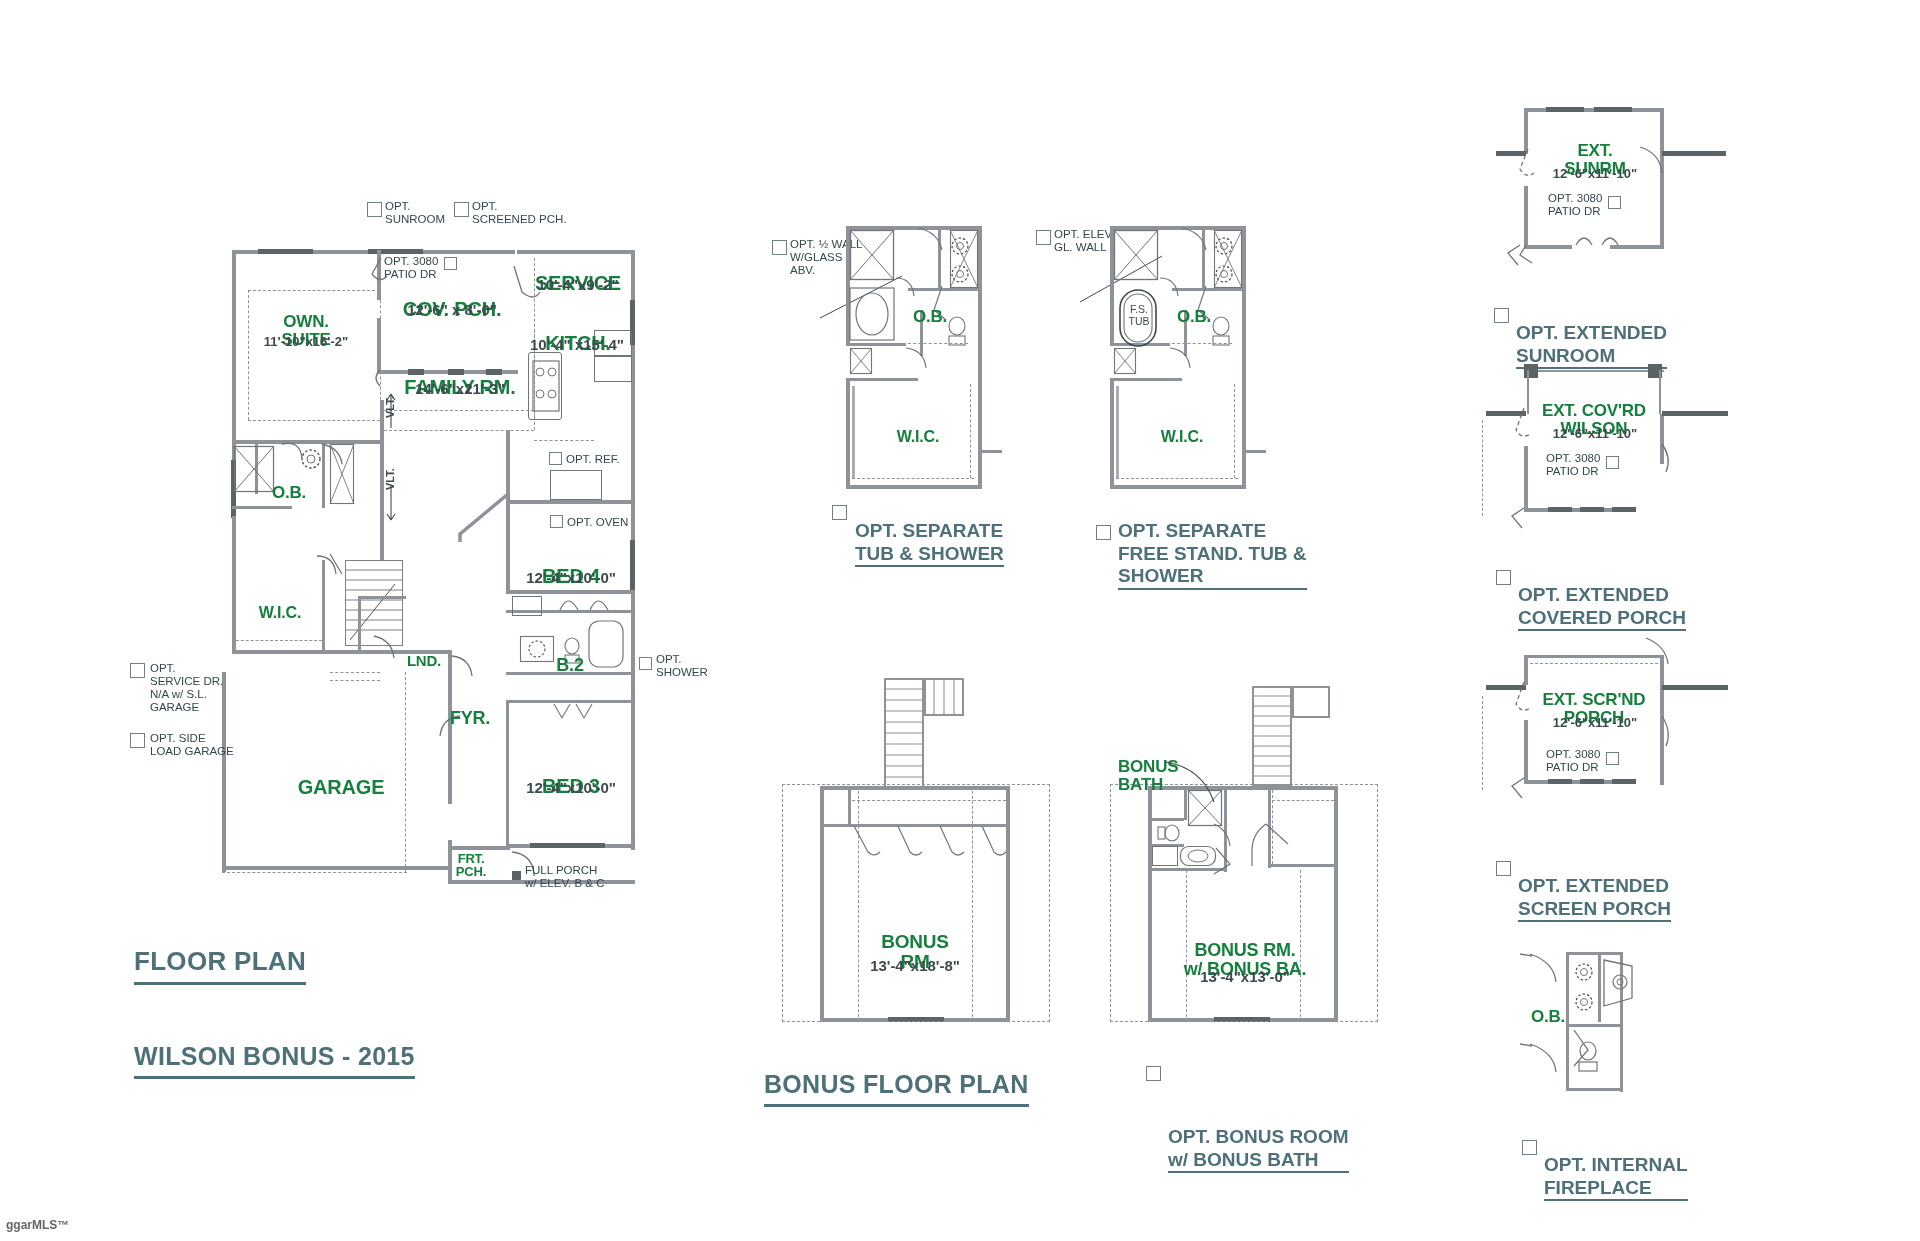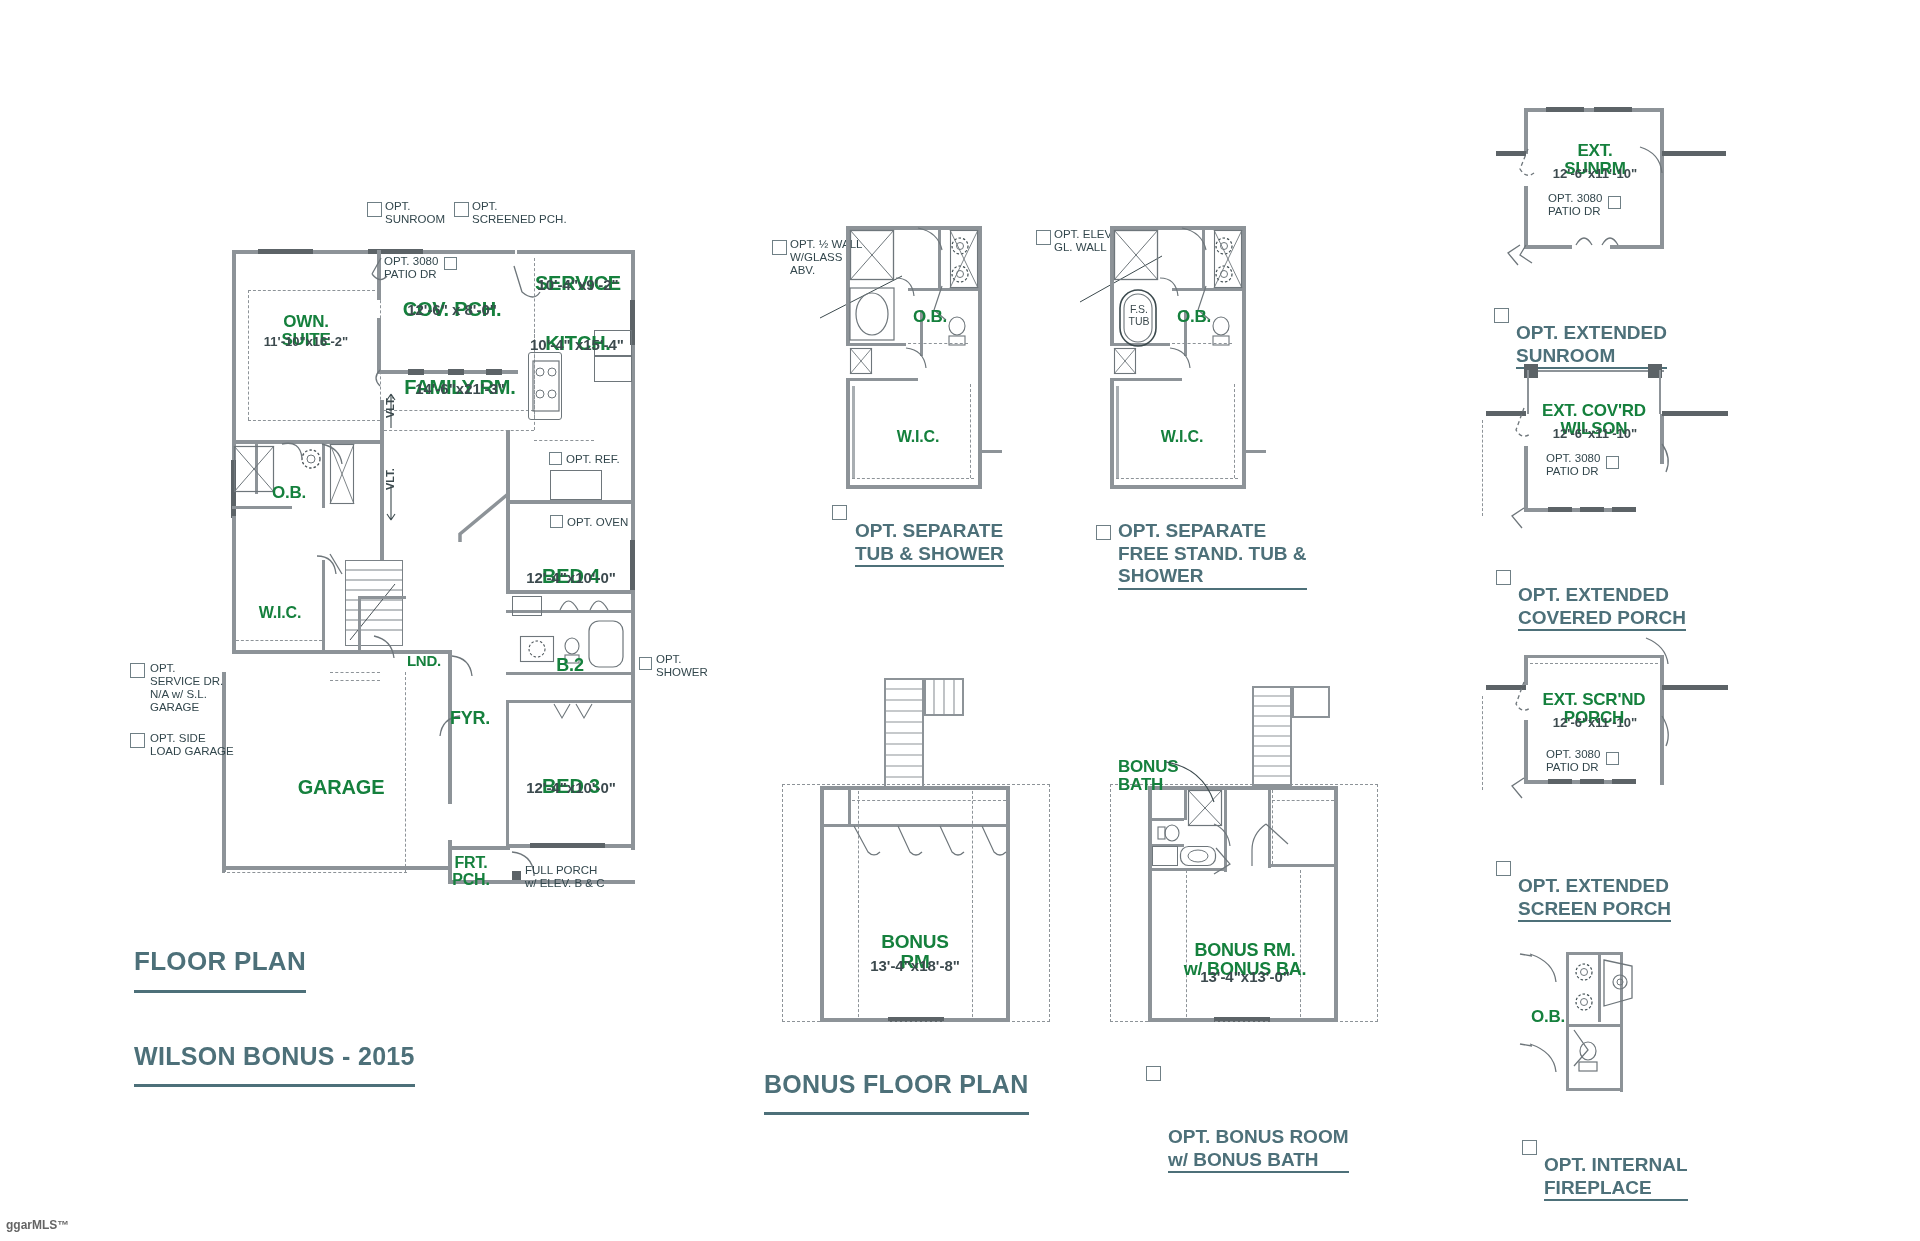--- a/index.html
+++ b/index.html
@@ -49,21 +49,21 @@
     line-height: 1.18;
     white-space: pre-line;
   }
   .opt-label span { border-bottom: 2px solid #4d7079; display:inline-block; }
   .title {
     position: absolute;
     color: #4d7079;
     font-weight: bold;
     letter-spacing: 0.3px;
   }
-  .title span { border-bottom: 3px solid #4d7079; display: inline-block; padding-bottom: 13px;}
+  .title span { border-bottom: 3px solid #4d7079; display: inline-block; padding-bottom: 5px;}
   .cb {            
     position: absolute;
     width: 15px; height: 15px;
     border: 1.4px solid #6f7f85;
     background: #fff;
   }
   .cb.sm { width: 13px; height: 13px; }
   
   .w  { position:absolute; background:#8d9398; }        
   .wd { position:absolute; background:#5c6367; }        
@@ -347,21 +347,21 @@
     <div class="dim" style="left:508px; top:779px; width:126px;">12'-4"x10'-0"</div>
 
     <div class="rm" style="left:278px; top:756px; width:126px; font-size:20px;">
       <span>GARAGE</span>
     </div>
 
     <div class="rm" style="left:440px; top:690px; width:60px; font-size:18px;">
       <span>FYR.</span>
     </div>
 
-    <div class="rm" style="left:440px; top:838px; width:62px; font-size:16px;">
+    <div class="rm" style="left:440px; top:838px; width:62px; font-size:13px;">
       <span>FRT.
 PCH.</span>
     </div>
 
     <div class="title" style="left:134px; top:946px; font-size:26px;">
       <span>FLOOR PLAN</span>
     </div>
     <div class="title" style="left:134px; top:1042px; font-size:25px;">
       <span>WILSON BONUS - 2015</span>
     </div>

